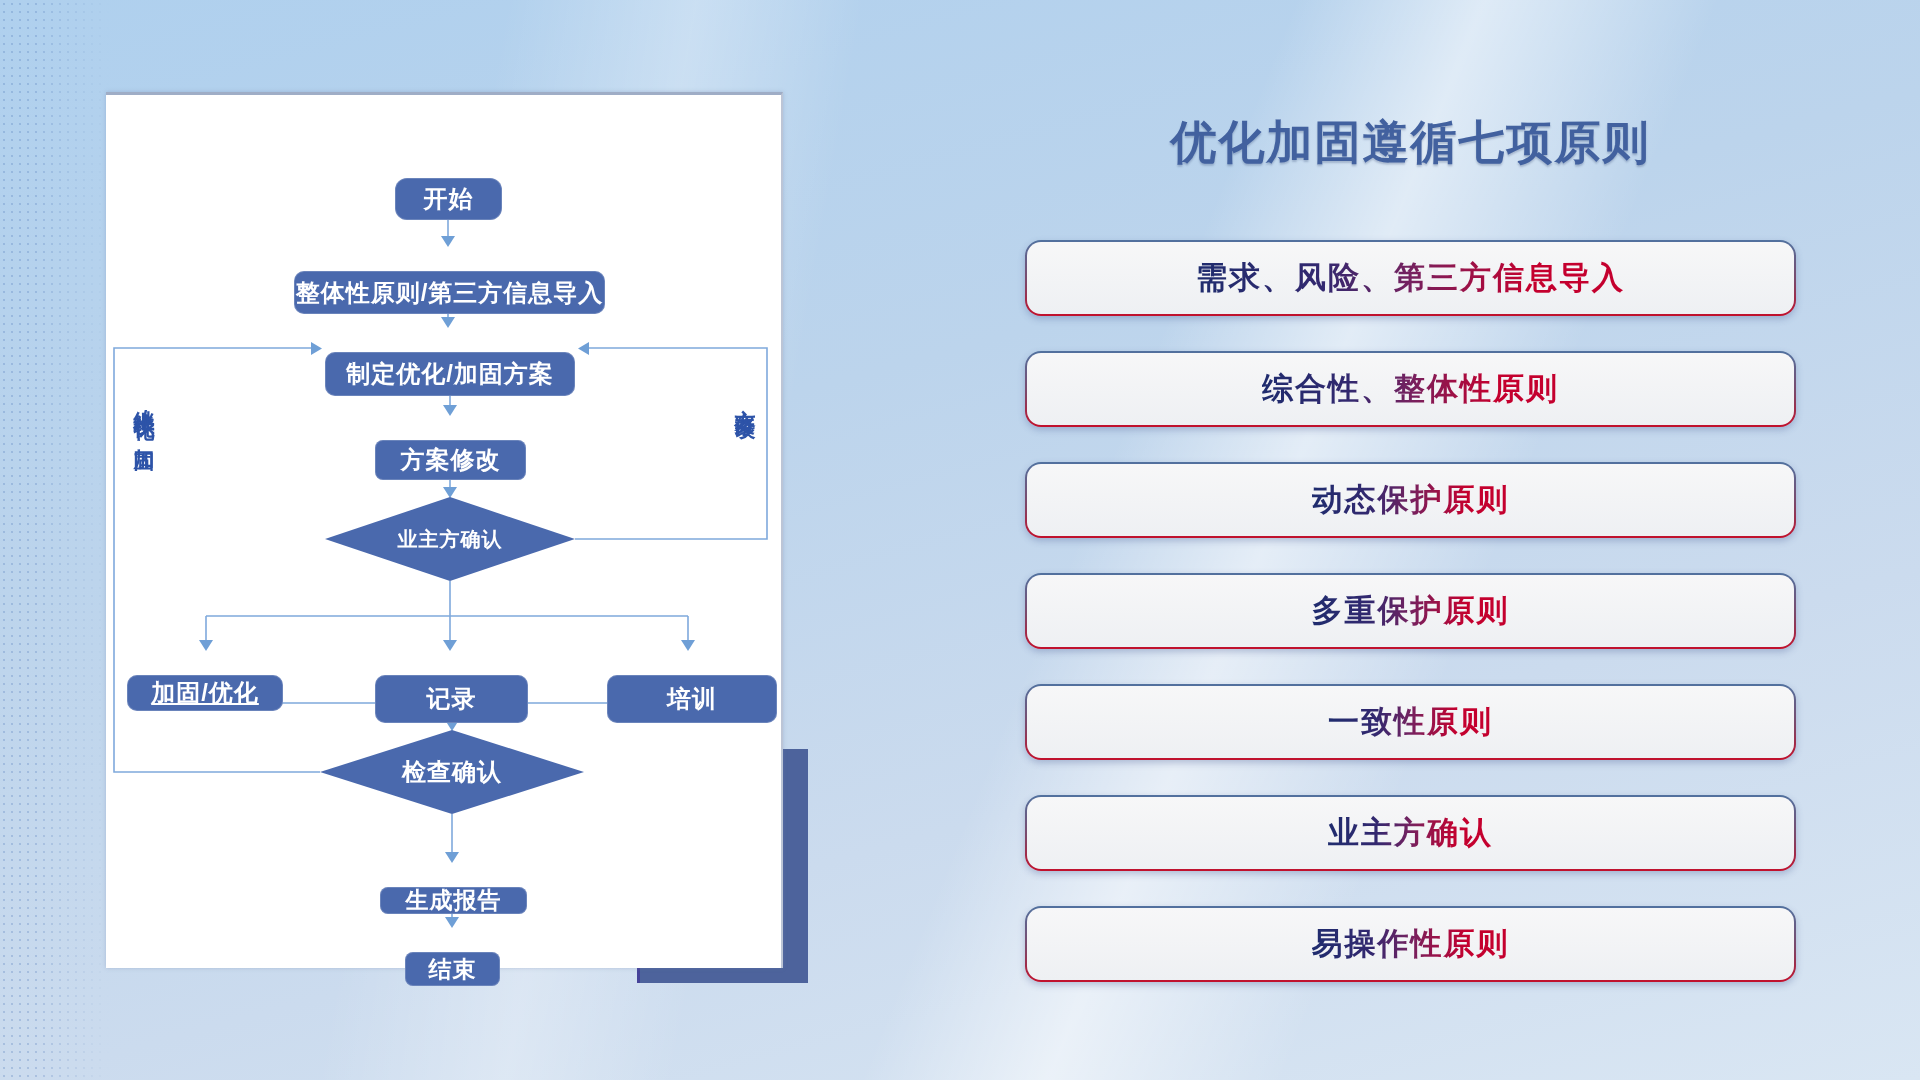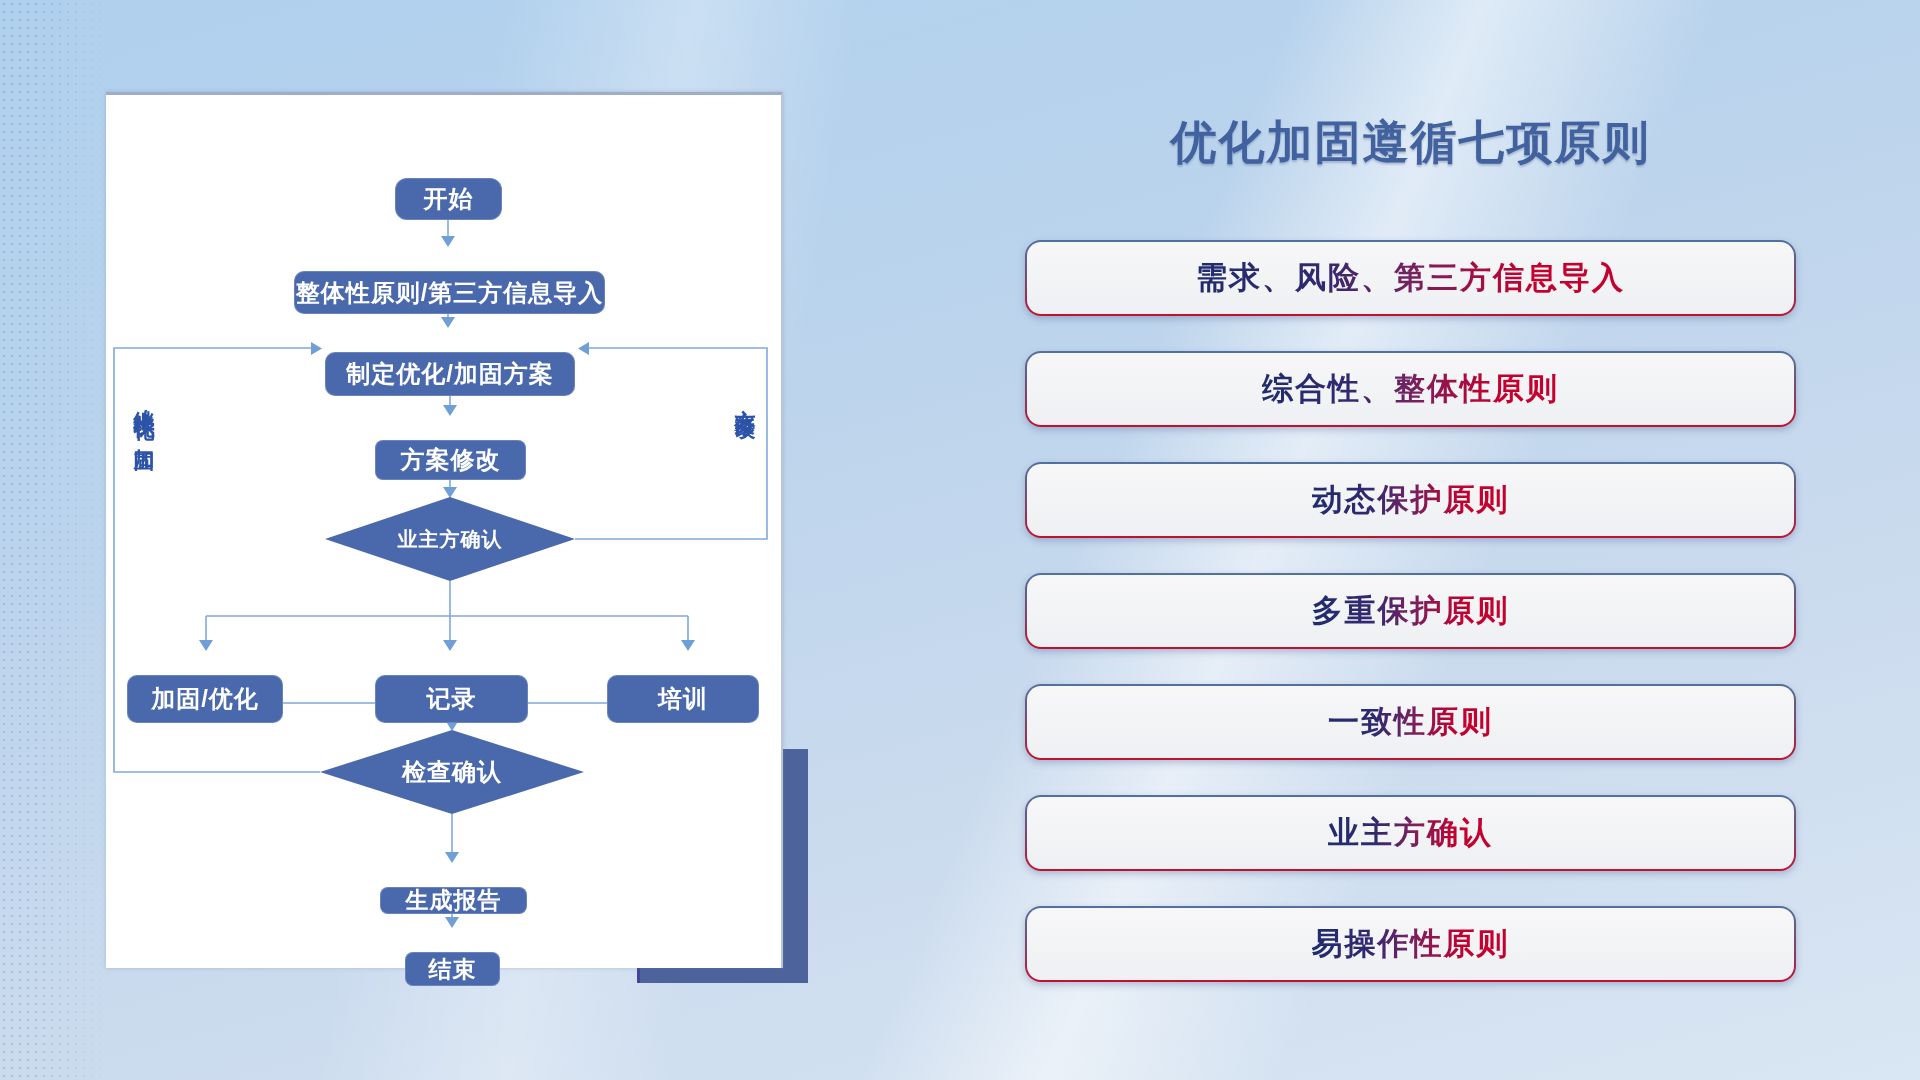--- a/index.html
+++ b/index.html
@@ -89,25 +89,25 @@
 <div class="fnode" style="left:395px;top:153px;width:107px;height:42px;border-radius:12px;">开始</div>
 
 <div class="fnode" style="left:294px;top:246px;width:311px;height:43px;">整体性原则/第三方信息导入</div>
 
 <div class="fnode" style="left:325px;top:327px;width:250px;height:44px;">制定优化/加固方案</div>
 
 <div class="fnode" style="left:375px;top:415px;width:151px;height:40px;border-radius:8px;">方案修改</div>
 
 <div class="dlabel" style="left:350px;top:524px;width:200px;height:30px;font-size:20px;">业主方确认</div>
 
-<div class="fnode" style="left:127px;top:650px;width:156px;height:48px;">加固/优化</div>
+<div class="fnode" style="left:127px;top:650px;width:156px;height:36px;text-decoration:underline;">加固/优化</div>
 
 <div class="fnode" style="left:375px;top:650px;width:153px;height:48px;">记录</div>
 
-<div class="fnode" style="left:607px;top:650px;width:152px;height:48px;">培训</div>
+<div class="fnode" style="left:607px;top:650px;width:170px;height:48px;">培训</div>
 
 <div class="dlabel" style="left:352px;top:757px;width:200px;height:30px;font-size:24px;">检查确认</div>
 
 <div class="fnode" style="left:380px;top:862px;width:147px;height:27px;border-radius:8px;font-size:23px;">生成报告</div>
 
 <div class="fnode" style="left:405px;top:927px;width:95px;height:34px;border-radius:8px;font-size:23px;">结束</div>
 
 <div class="vlabel" style="left:130px;top:394px;">继续优化/加固</div>
 
 <div class="vlabel" style="left:731px;top:392px;">方案修改</div>

